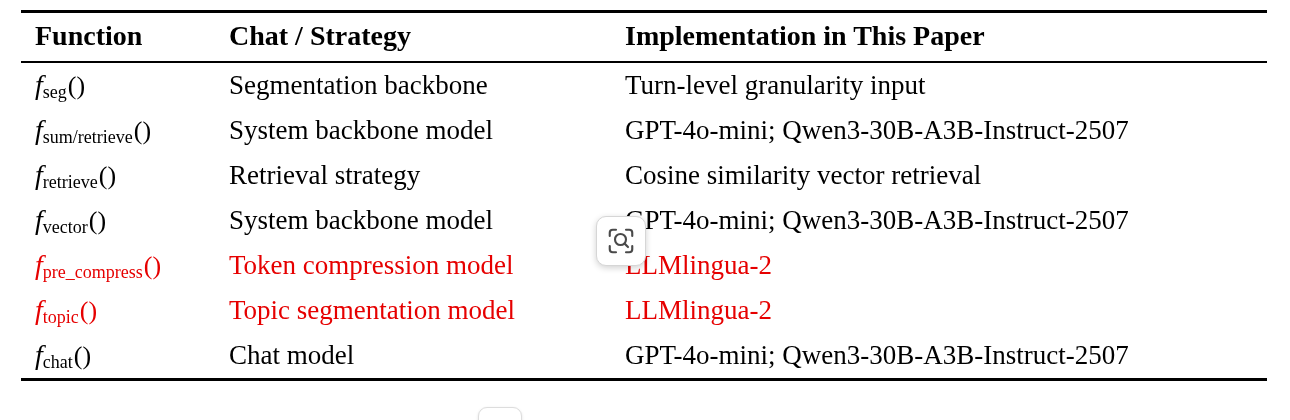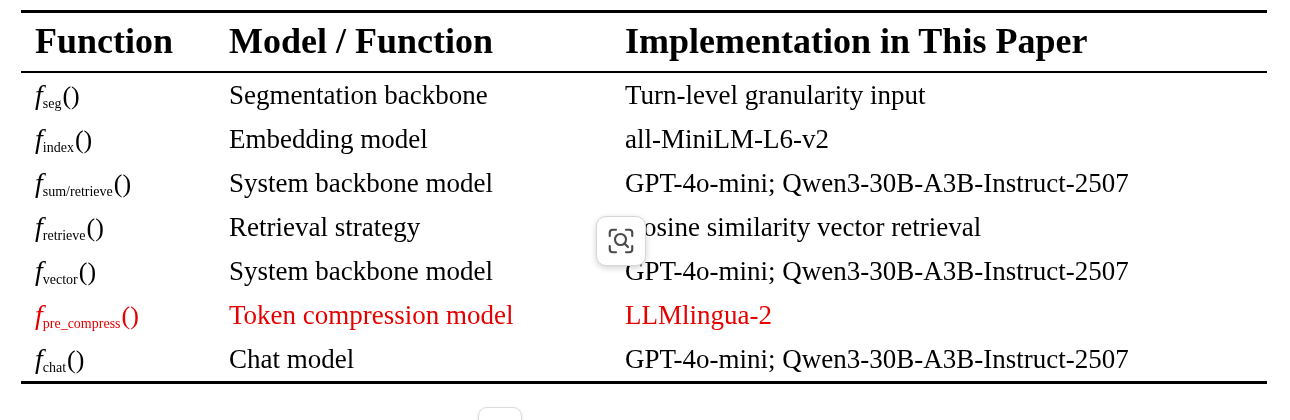--- a/index.html
+++ b/index.html
@@ -27,41 +27,41 @@
     border-bottom: 3px solid #000;
   }
   table.paper-table thead tr {
     border-bottom: 2px solid #000;
   }
   col.c1 { width: 208px; }
   col.c2 { width: 396px; }
   th {
     text-align: left;
     font-weight: bold;
-    font-size: 36px;
+    font-size: 28px;
     padding: 7px 0 9px 0;
     white-space: nowrap;
   }
   th.first, td.first { padding-left: 14px; }
   td {
     font-size: 27px;
     padding: 5.5px 0;
     white-space: nowrap;
     vertical-align: middle;
   }
   tr.hl td { color: var(--hl, #e60000); }
 
   
   .fvar {
     font-style: italic;
     font-size: 28px;
   }
   sub.fsub {
     font-style: normal;
-    font-size: 14px;
+    font-size: 18px;
     vertical-align: -4px;
     letter-spacing: 0;
   }
   .parens {
     font-style: normal;
     font-size: 26px;
     padding-left: 1px;
   }
 
   
@@ -100,53 +100,53 @@
 
 <table class="paper-table">
   <colgroup>
     <col class="c1">
       <col class="c2">
       <col>
   </colgroup>
   <thead>
     <tr>
       <th class="first">Function</th>
-      <th>Model / Function</th>
+      <th>Chat / Strategy</th>
       <th>Implementation in This Paper</th>
     </tr>
   </thead>
   <tbody>
     <tr>
       <td class="first"><span class="fvar">f</span><sub class="fsub">seg</sub><span class="parens">()</span></td>
       <td>Segmentation backbone</td>
       <td>Turn-level granularity input</td>
-    </tr>
-    <tr>
-      <td class="first"><span class="fvar">f</span><sub class="fsub">index</sub><span class="parens">()</span></td>
-      <td>Embedding model</td>
-      <td>all-MiniLM-L6-v2</td>
     </tr>
     <tr>
       <td class="first"><span class="fvar">f</span><sub class="fsub">sum/retrieve</sub><span class="parens">()</span></td>
       <td>System backbone model</td>
       <td>GPT-4o-mini; Qwen3-30B-A3B-Instruct-2507</td>
     </tr>
     <tr>
       <td class="first"><span class="fvar">f</span><sub class="fsub">retrieve</sub><span class="parens">()</span></td>
       <td>Retrieval strategy</td>
       <td>Cosine similarity vector retrieval</td>
     </tr>
     <tr>
       <td class="first"><span class="fvar">f</span><sub class="fsub">vector</sub><span class="parens">()</span></td>
       <td>System backbone model</td>
       <td>GPT-4o-mini; Qwen3-30B-A3B-Instruct-2507</td>
     </tr>
     <tr class="hl">
       <td class="first"><span class="fvar">f</span><sub class="fsub">pre_compress</sub><span class="parens">()</span></td>
       <td>Token compression model</td>
+      <td>LLMlingua-2</td>
+    </tr>
+    <tr class="hl">
+      <td class="first"><span class="fvar">f</span><sub class="fsub">topic</sub><span class="parens">()</span></td>
+      <td>Topic segmentation model</td>
       <td>LLMlingua-2</td>
     </tr>
     <tr>
       <td class="first"><span class="fvar">f</span><sub class="fsub">chat</sub><span class="parens">()</span></td>
       <td>Chat model</td>
       <td>GPT-4o-mini; Qwen3-30B-A3B-Instruct-2507</td>
     </tr>
   </tbody>
 </table>
 

